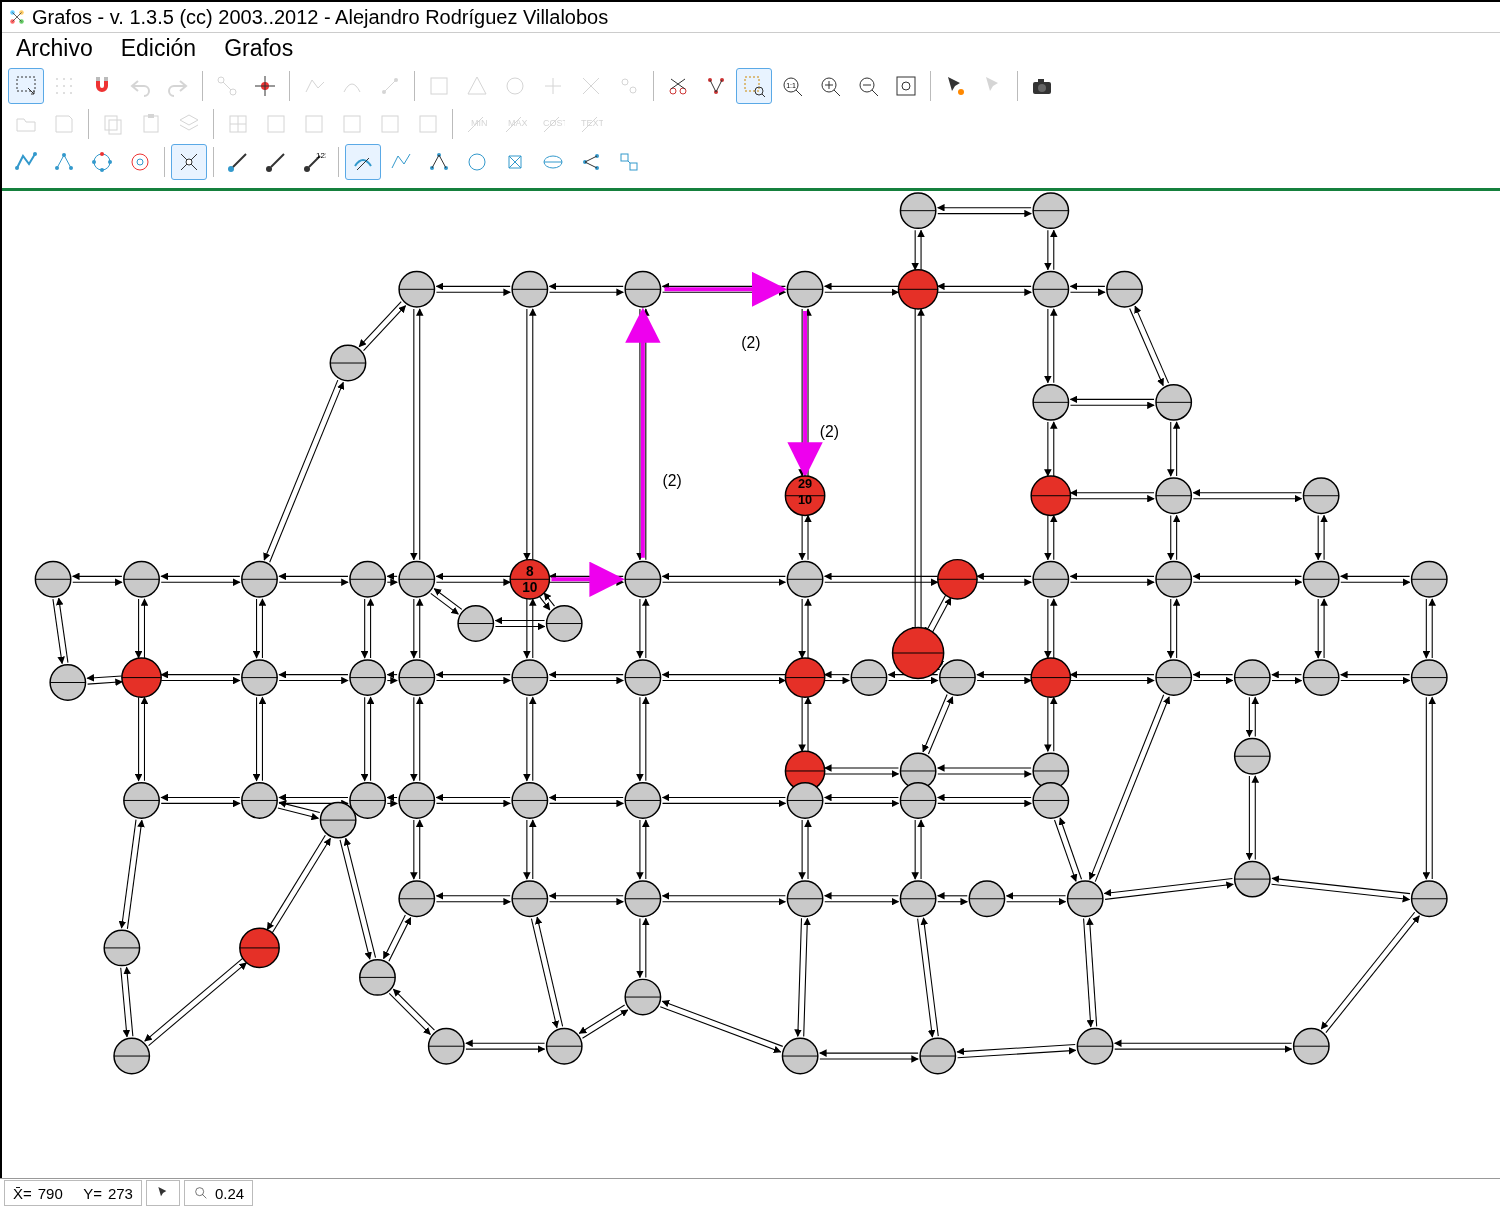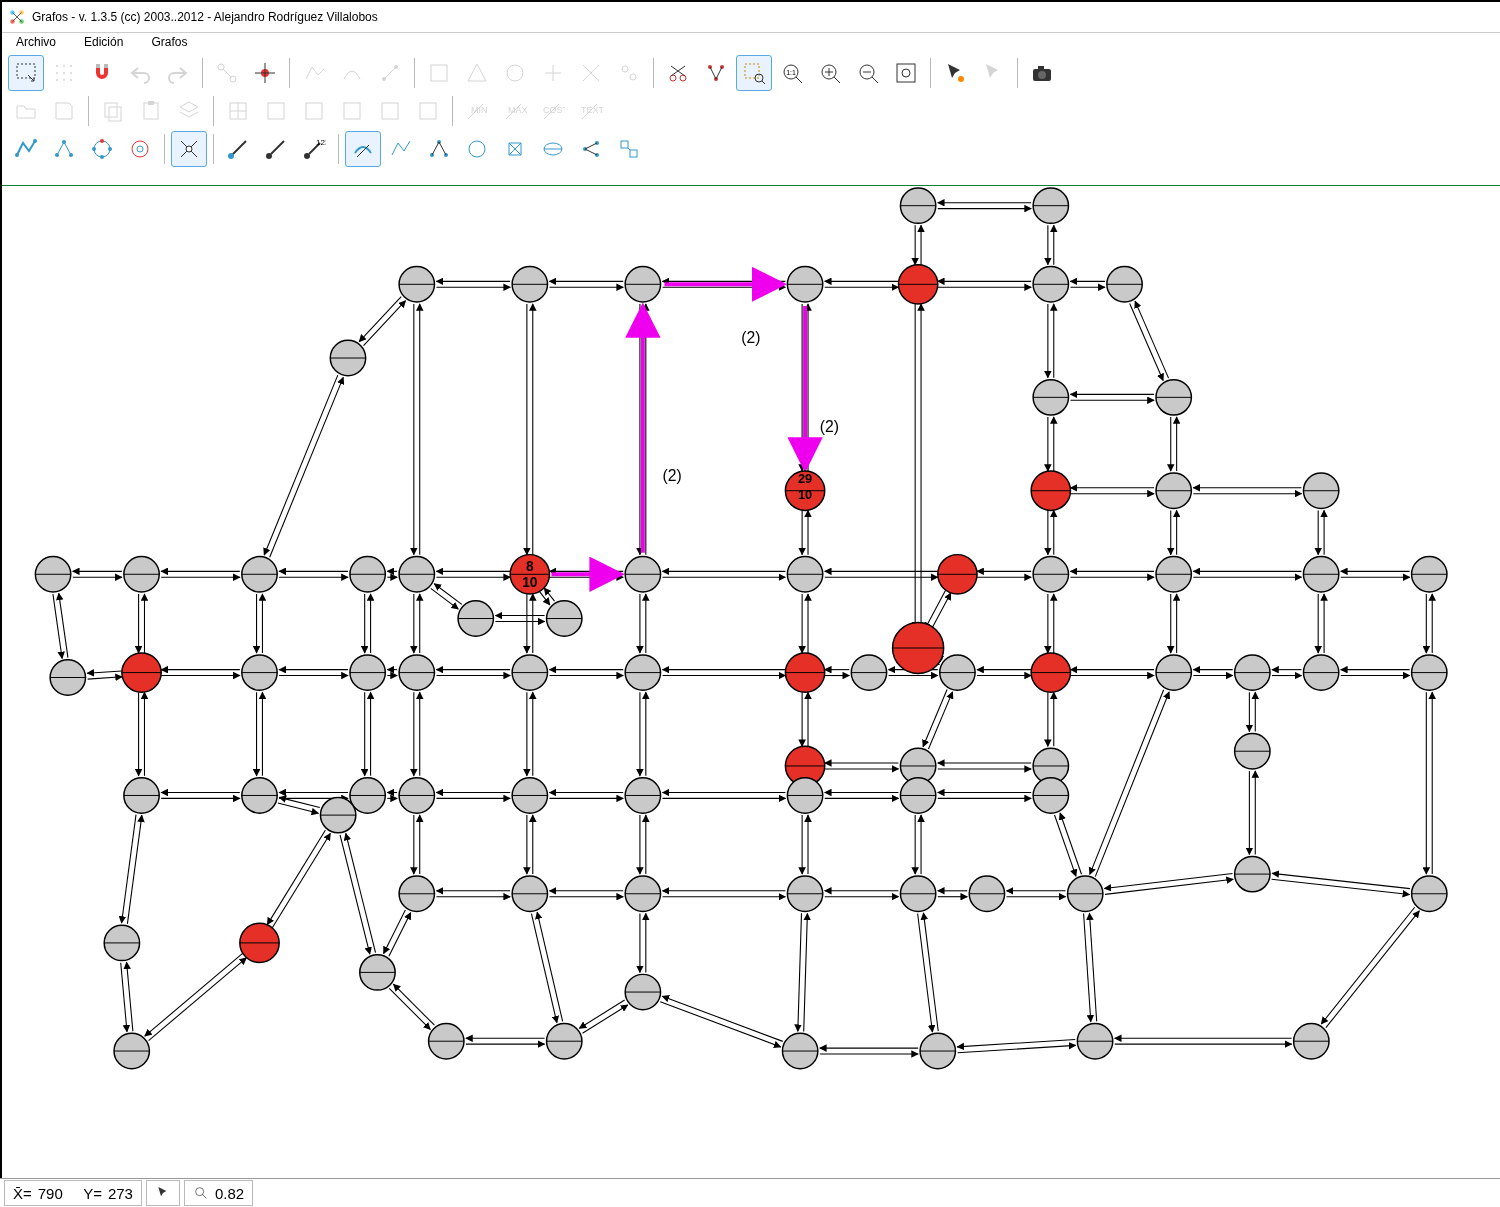--- a/index.html
+++ b/index.html
@@ -13,35 +13,35 @@
     overflow: hidden;
     border: 1px solid #000;
     box-sizing: border-box;
   }
   .titlebar {
     display: flex;
     align-items: center;
     padding: 2px 6px;
     height: 26px;
     border-bottom: 1px solid #ccc;
-    font-size: 12px;
+    font-size: 20px;
   }
   .titlebar .app-icon {
     width: 18px; height: 18px; margin-right: 6px;
   }
   .menubar {
     display: flex;
     gap: 28px;
     padding: 2px 14px 4px 14px;
-    font-size: 12px;
+    font-size: 23px;
   }
   .menubar span { cursor: default; }
   .toolbars {
-    padding: 2px 6px 16px 6px;
-    border-bottom: 1px solid #15803d;
+    padding: 2px 6px 6px 6px;
+    border-bottom: 3px solid #15803d;
   }
   .toolbar-row {
     display: flex;
     align-items: center;
     gap: 2px;
     margin-bottom: 2px;
   }
   .tb-btn {
     width: 34px; height: 34px;
     border: 1px solid transparent;
@@ -970,15 +970,15 @@
   <div class="cell">
     <svg class="mini-icon" viewBox="0 0 24 24">
         <path d="M5 3l4 14 3-5 5-3z" fill="#333"></path>
       </svg>
   </div>
   <div class="cell">
     <svg class="mini-icon" viewBox="0 0 24 24">
         <circle cx="10" cy="10" r="6" fill="none" stroke="#333"></circle>
         <line x1="14" y1="14" x2="20" y2="20" stroke="#333"></line>
       </svg>
-    <span>0.82</span>
+    <span>0.24</span>
   </div>
 </div>
 
 </body></html>

